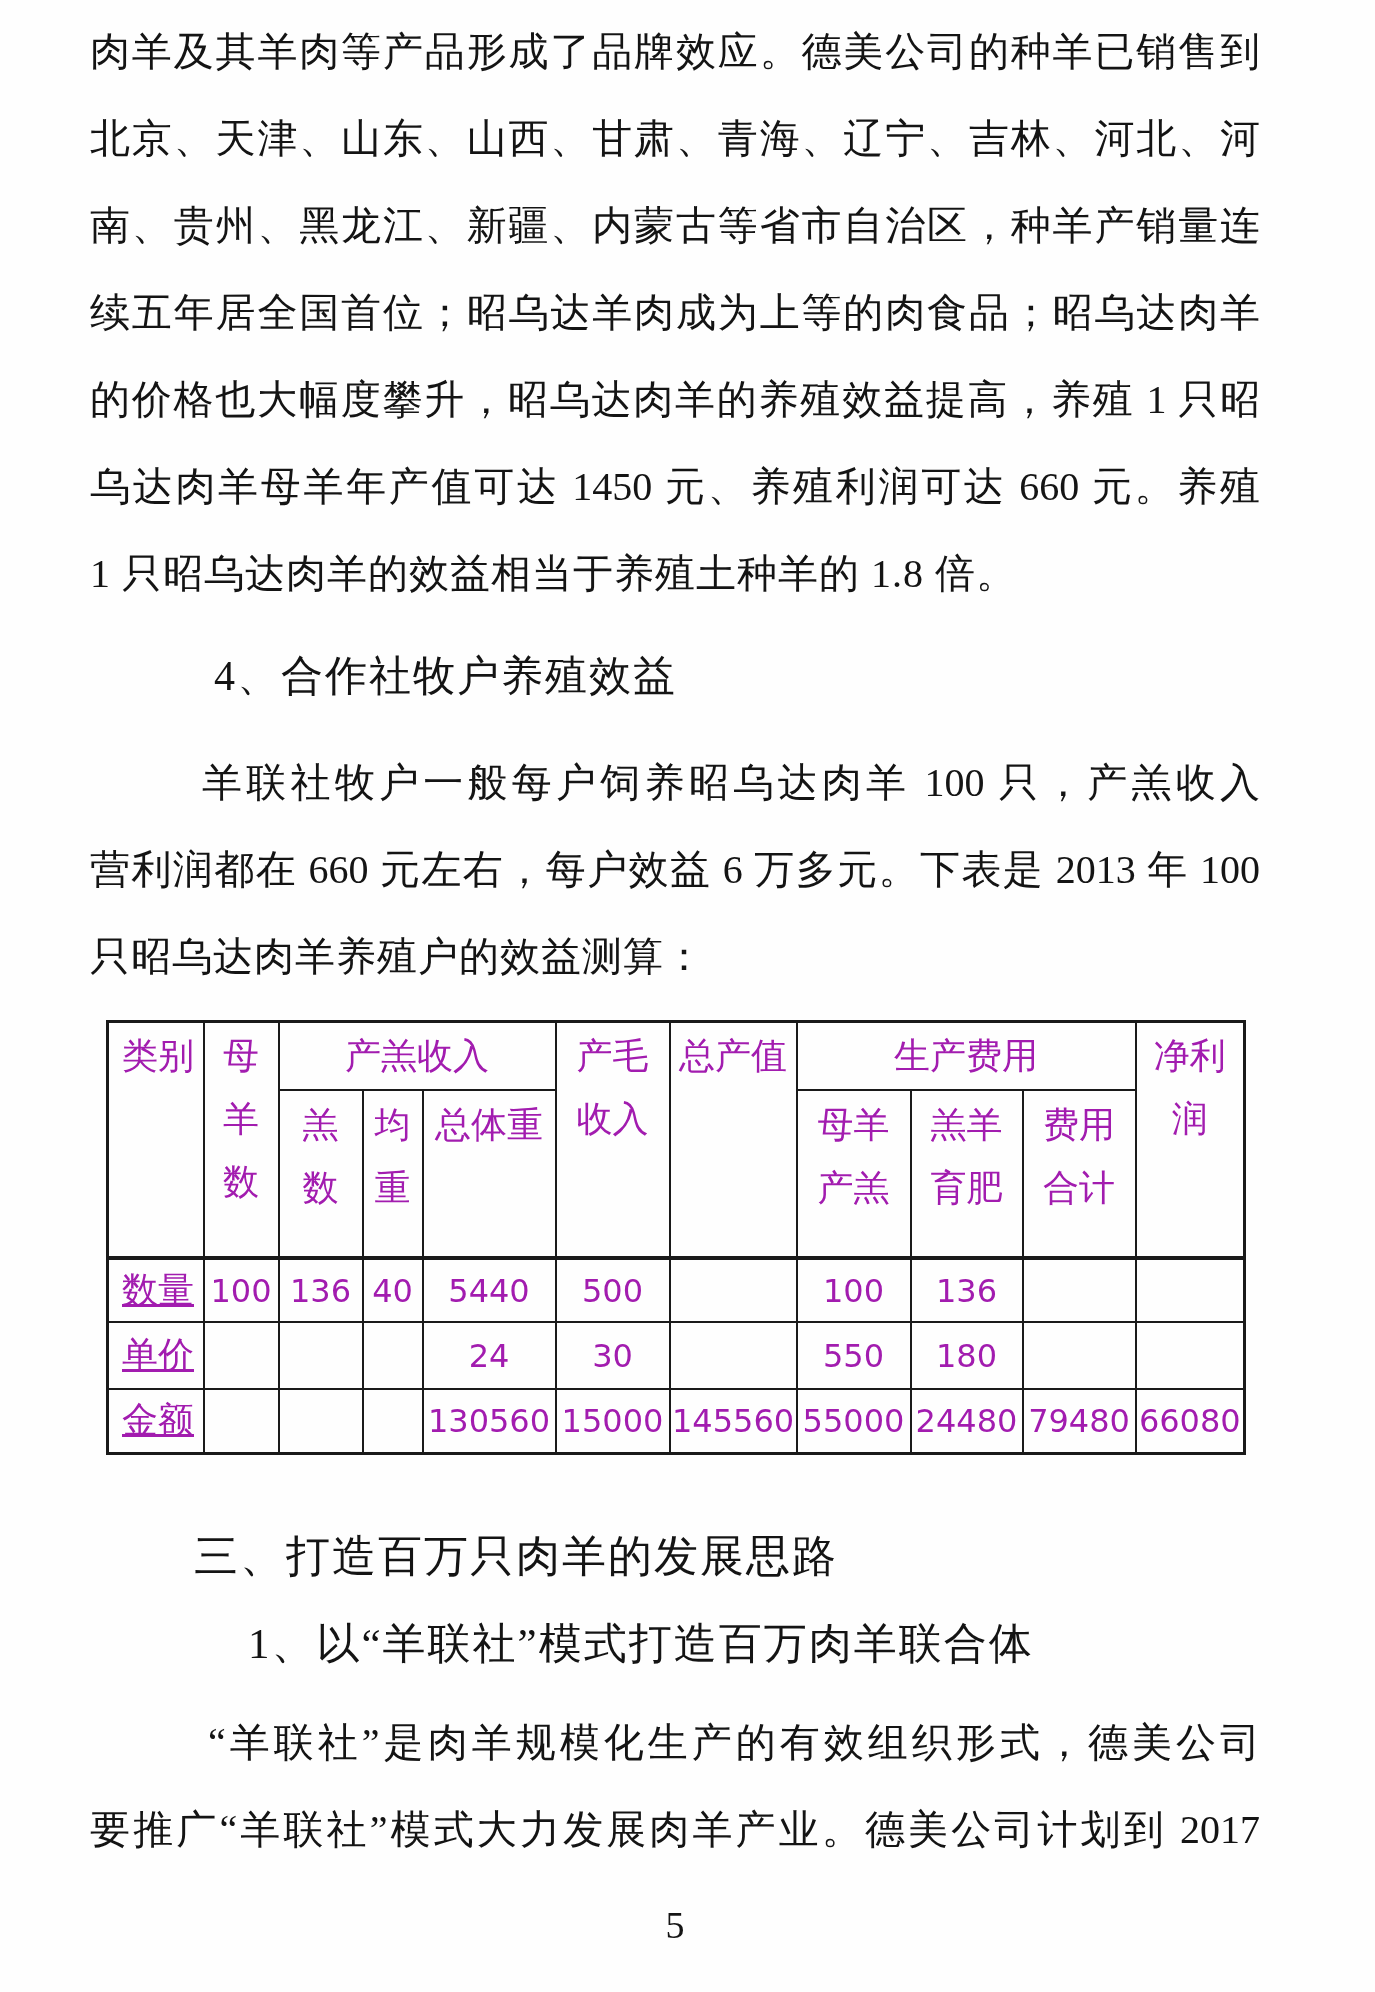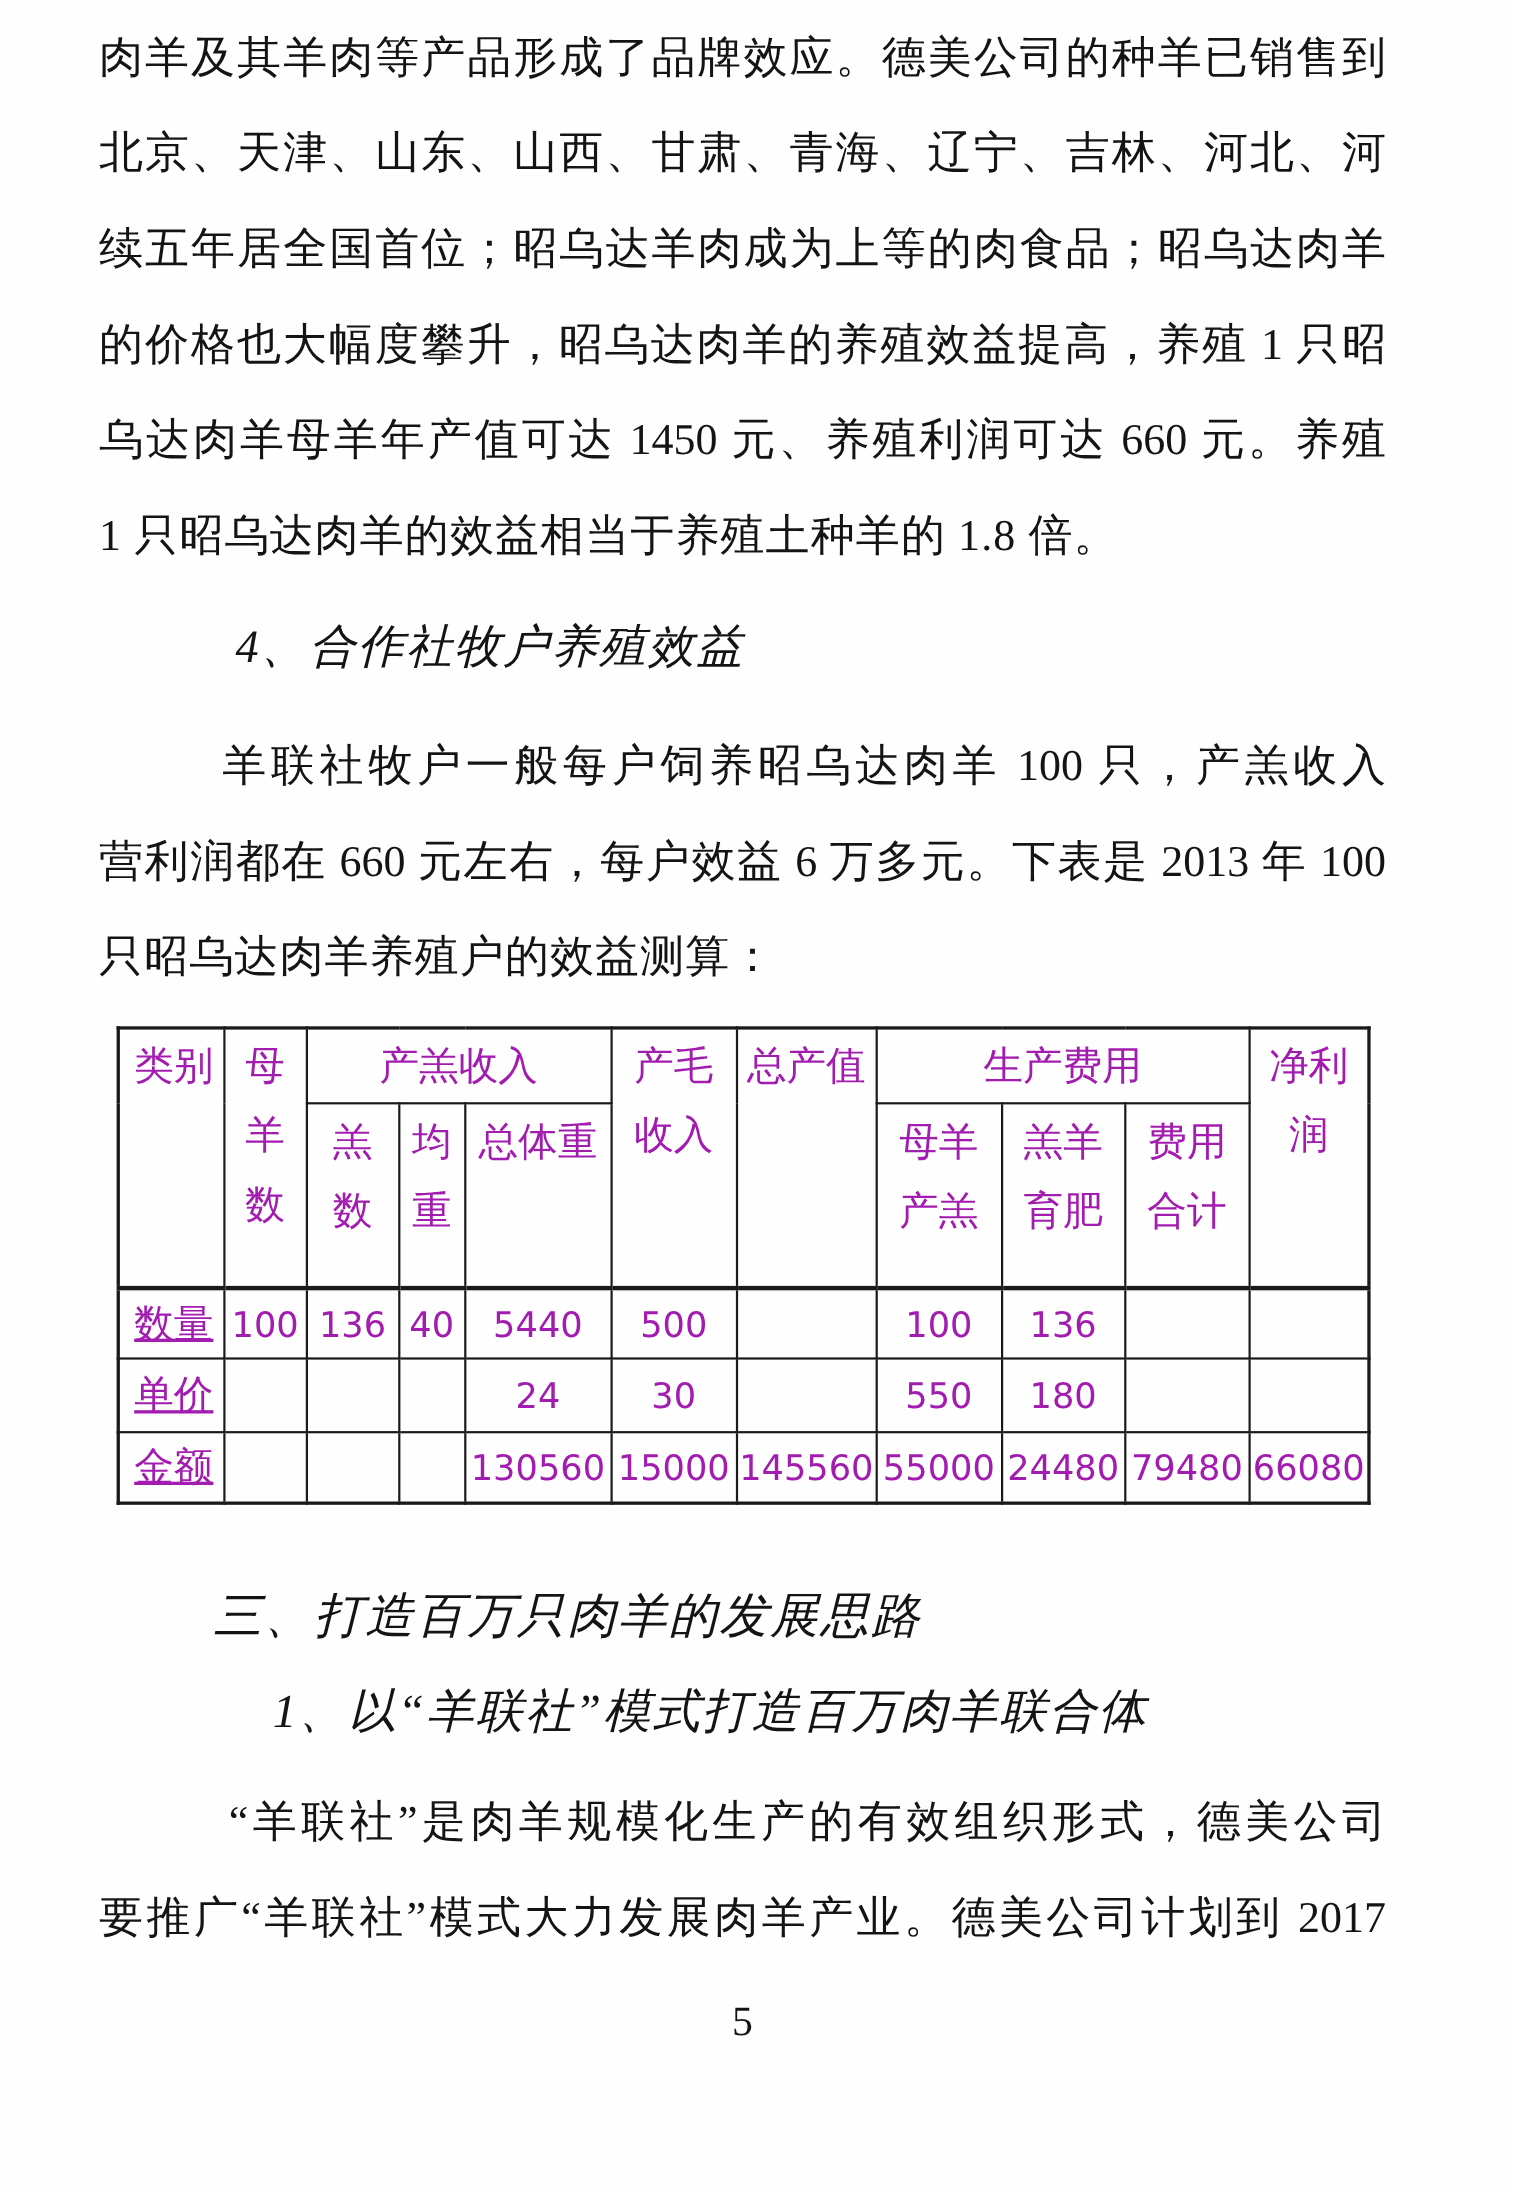--- a/index.html
+++ b/index.html
@@ -27,21 +27,20 @@
     letter-spacing:0;
   }
   .ind1{padding-left:112px;}
   .ind2{padding-left:118px;}
   .heading{
     font-size:42px;
     line-height:90px;
     height:90px;
     letter-spacing:2px;
     overflow:hidden;
-    font-style:italic;
   }
   .h4{padding-left:124px;margin-top:14px;}
   .h3{padding-left:104px;margin-top:58px;font-size:44px;line-height:87px;height:87px;}
   .h31{padding-left:158px;font-size:43px;line-height:87px;height:87px;}
   .p2{margin-top:18px;}
   .p3{margin-top:12px;}
 
   table.ftable{
     border-collapse:collapse;
     table-layout:fixed;
@@ -100,20 +99,21 @@
     height:60px;
   }
 </style>
 </head>
 <body>
 
 <div class="page">
 
   <div class="line just">肉羊及其羊肉等产品形成了品牌效应。德美公司的种羊已销售到</div>
   <div class="line just">北京、天津、山东、山西、甘肃、青海、辽宁、吉林、河北、河</div>
+  <div class="line just">南、贵州、黑龙江、新疆、内蒙古等省市自治区，种羊产销量连</div>
   <div class="line just">续五年居全国首位；昭乌达羊肉成为上等的肉食品；昭乌达肉羊</div>
   <div class="line just">的价格也大幅度攀升，昭乌达肉羊的养殖效益提高，养殖 1 只昭</div>
   <div class="line just">乌达肉羊母羊年产值可达 1450 元、养殖利润可达 660 元。养殖</div>
   <div class="line">1 只昭乌达肉羊的效益相当于养殖土种羊的 1.8 倍。</div>
 
   <div class="heading h4">4、合作社牧户养殖效益</div>
 
   <div class="line just ind1 p2">羊联社牧户一般每户饲养昭乌达肉羊 100 只，产羔收入</div>
   <div class="line just">营利润都在 660 元左右，每户效益 6 万多元。下表是 2013 年 100</div>
   <div class="line">只昭乌达肉羊养殖户的效益测算：</div>

